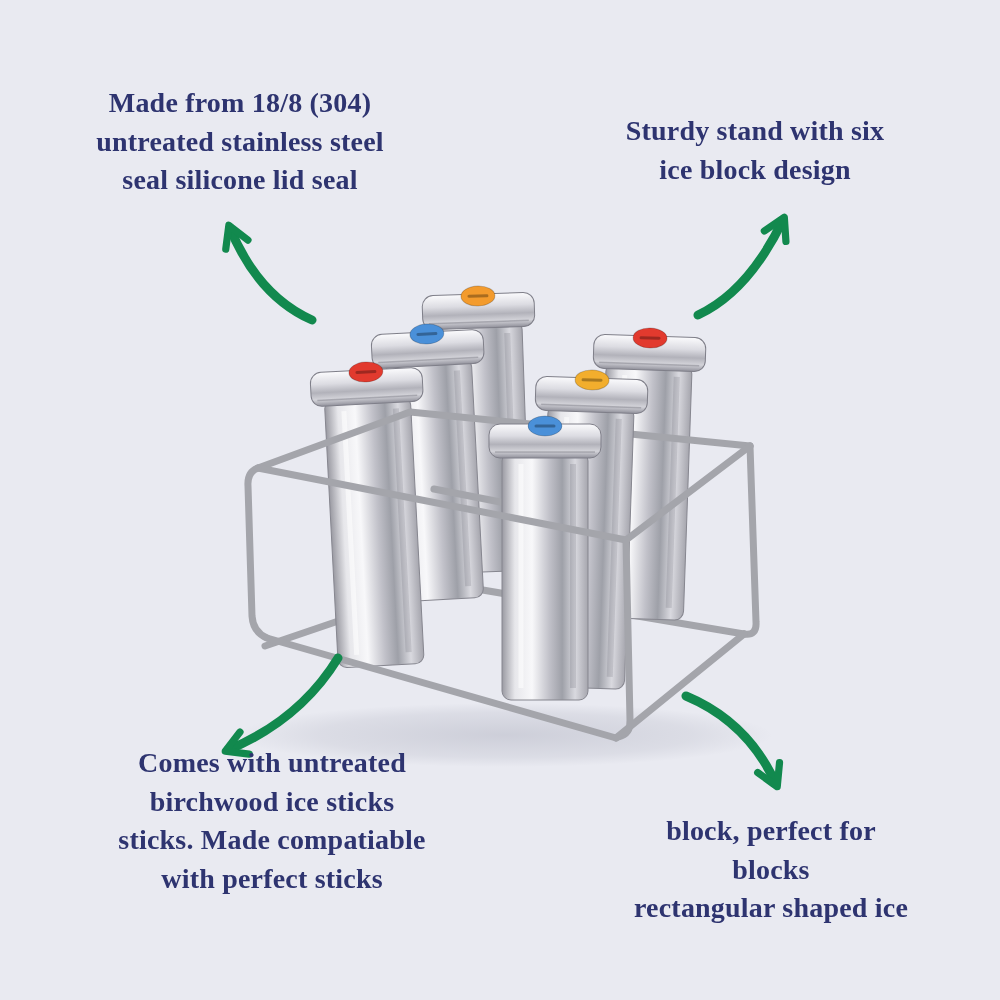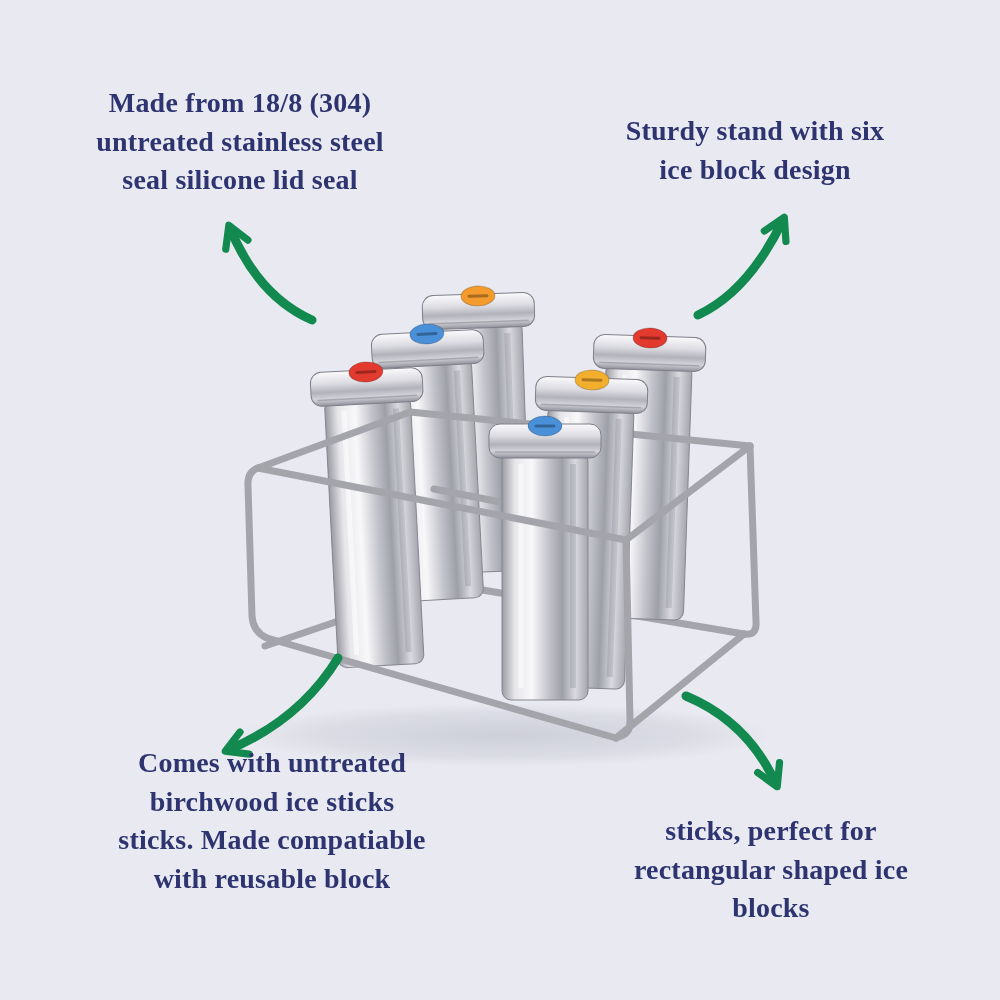--- a/index.html
+++ b/index.html
@@ -190,22 +190,22 @@
 
   <div class="annotation annotation-top-right">
     <div>Sturdy stand with six</div>
     <div>ice block design</div>
   </div>
 
   <div class="annotation annotation-bottom-left">
     <div>Comes with untreated</div>
     <div>birchwood ice sticks</div>
     <div>sticks. Made compatiable</div>
-    <div>with reusable block</div>
+    <div>with perfect sticks</div>
   </div>
 
   <div class="annotation annotation-bottom-right">
-    <div>sticks, perfect for</div>
+    <div>block, perfect for</div>
+    <div>blocks</div>
     <div>rectangular shaped ice</div>
-    <div>blocks</div>
   </div>
 
 </div>
 
 </body></html>

